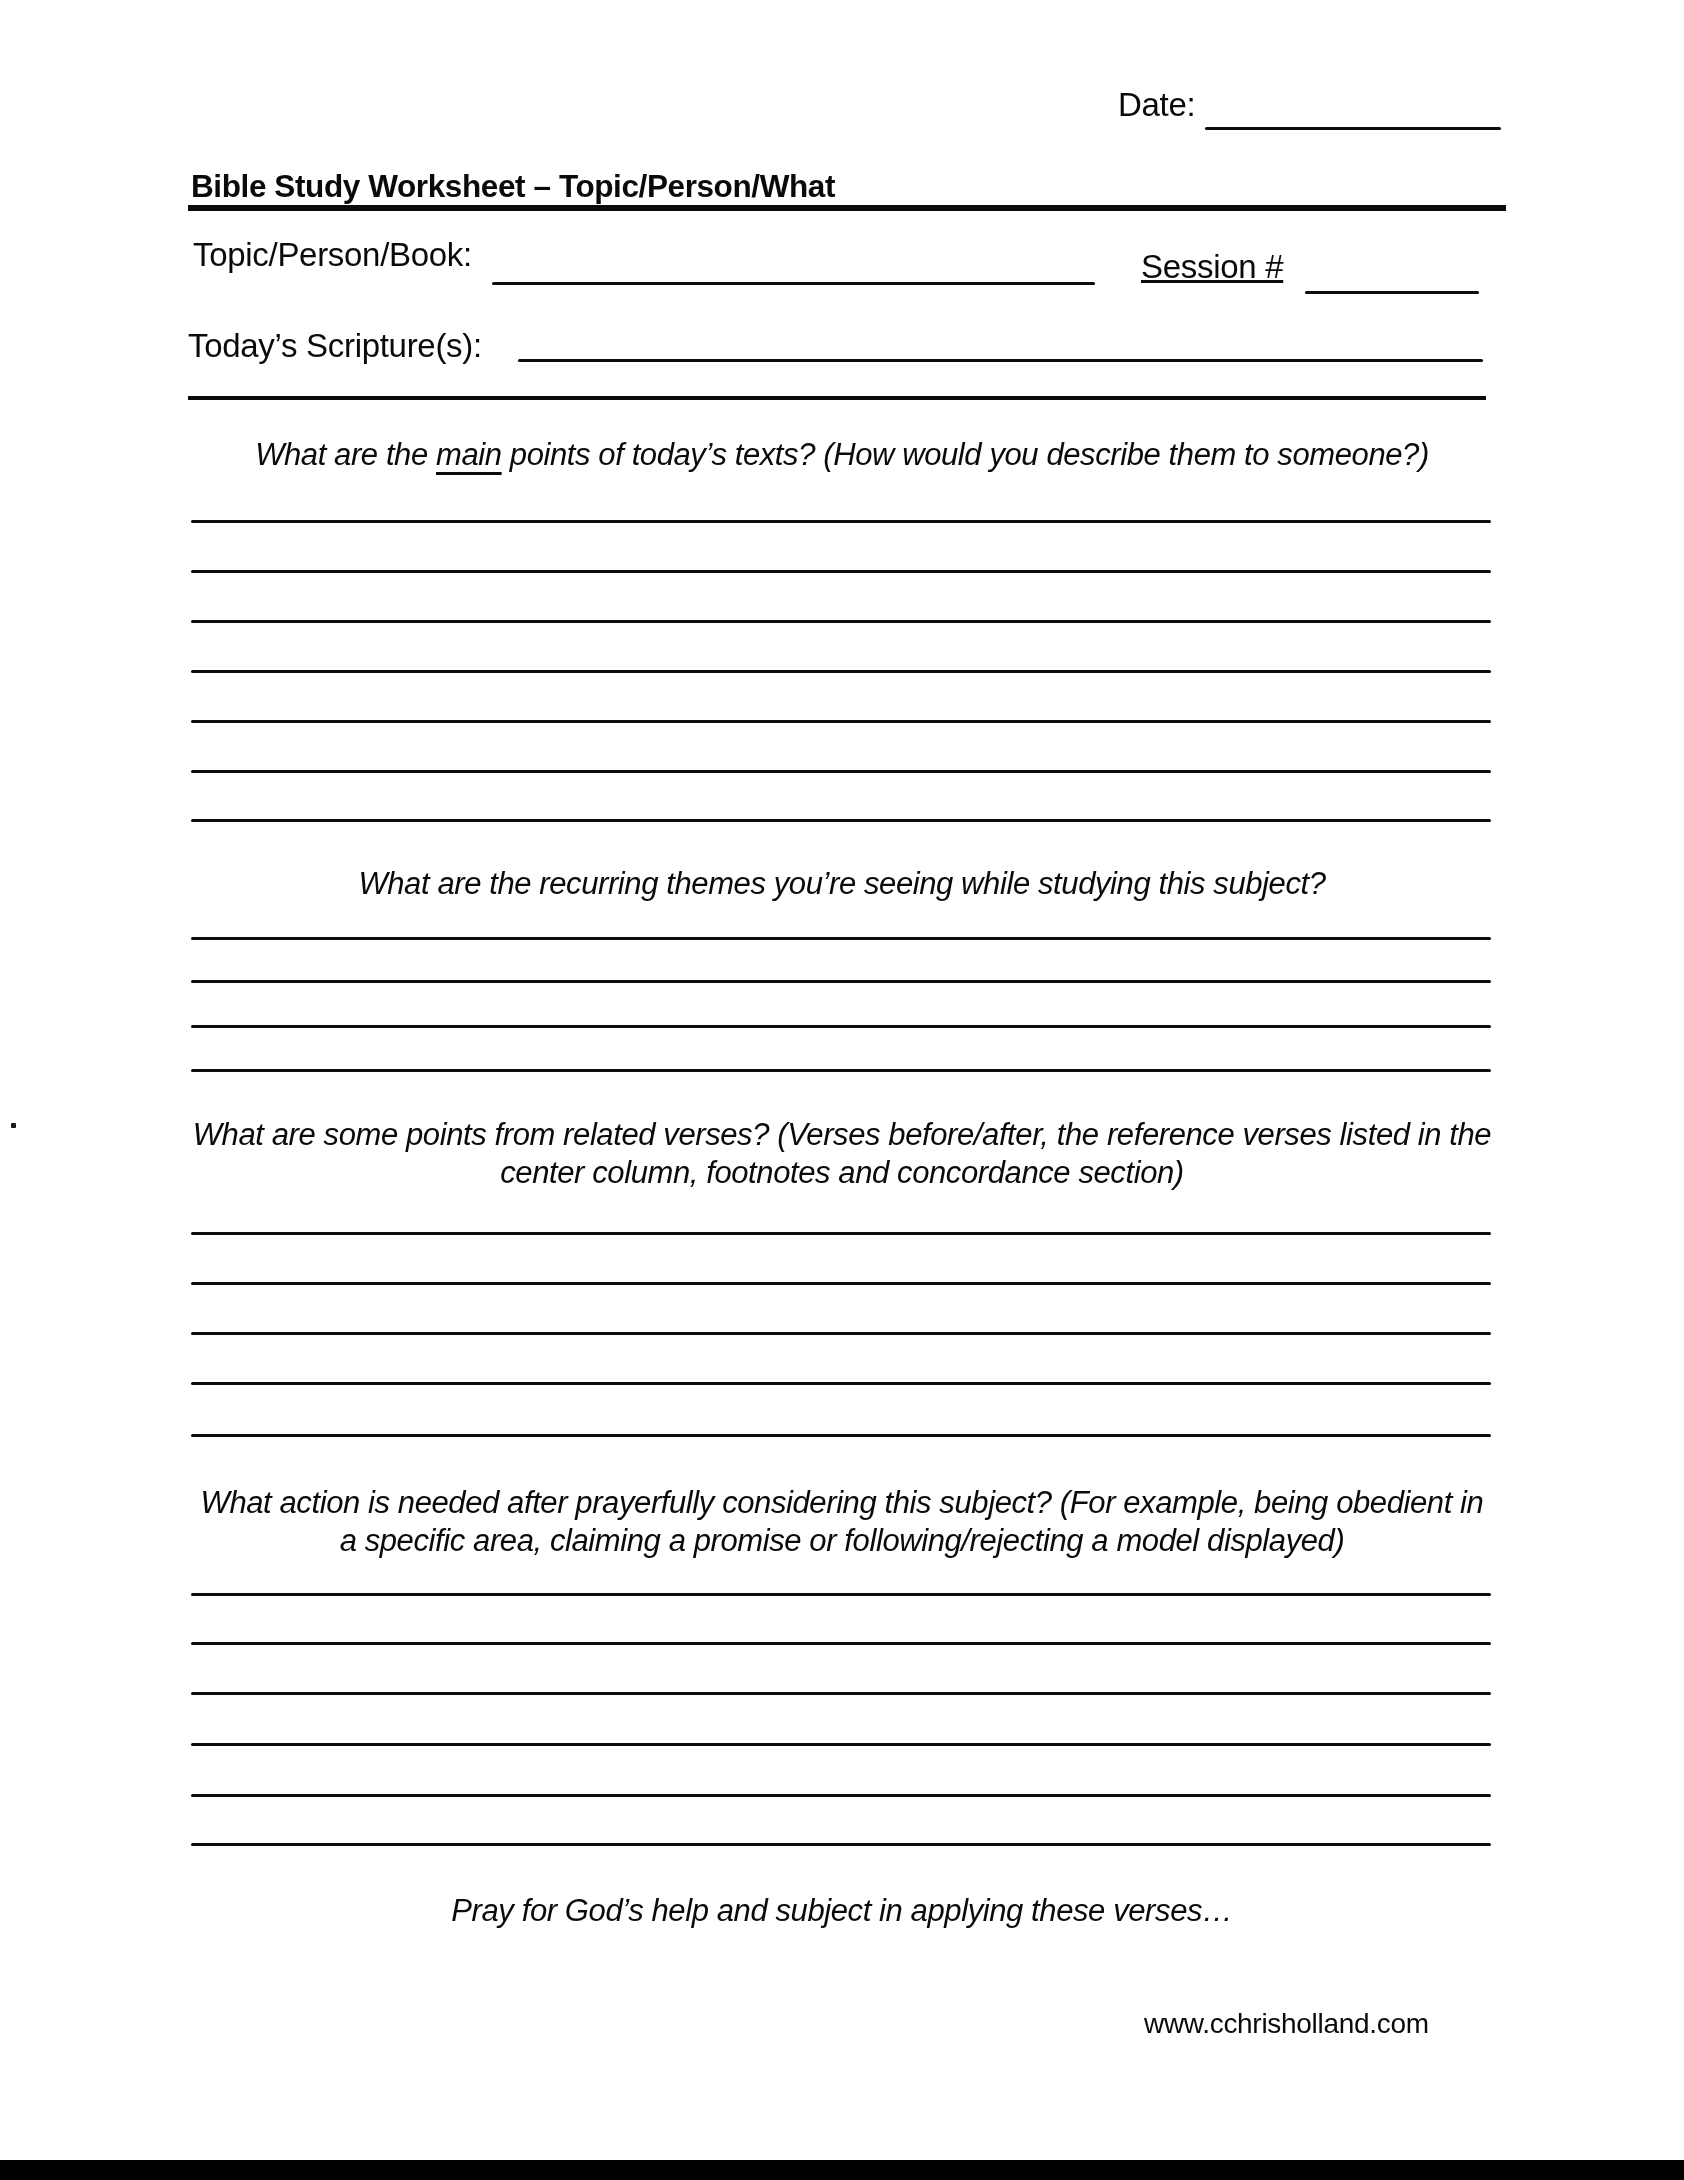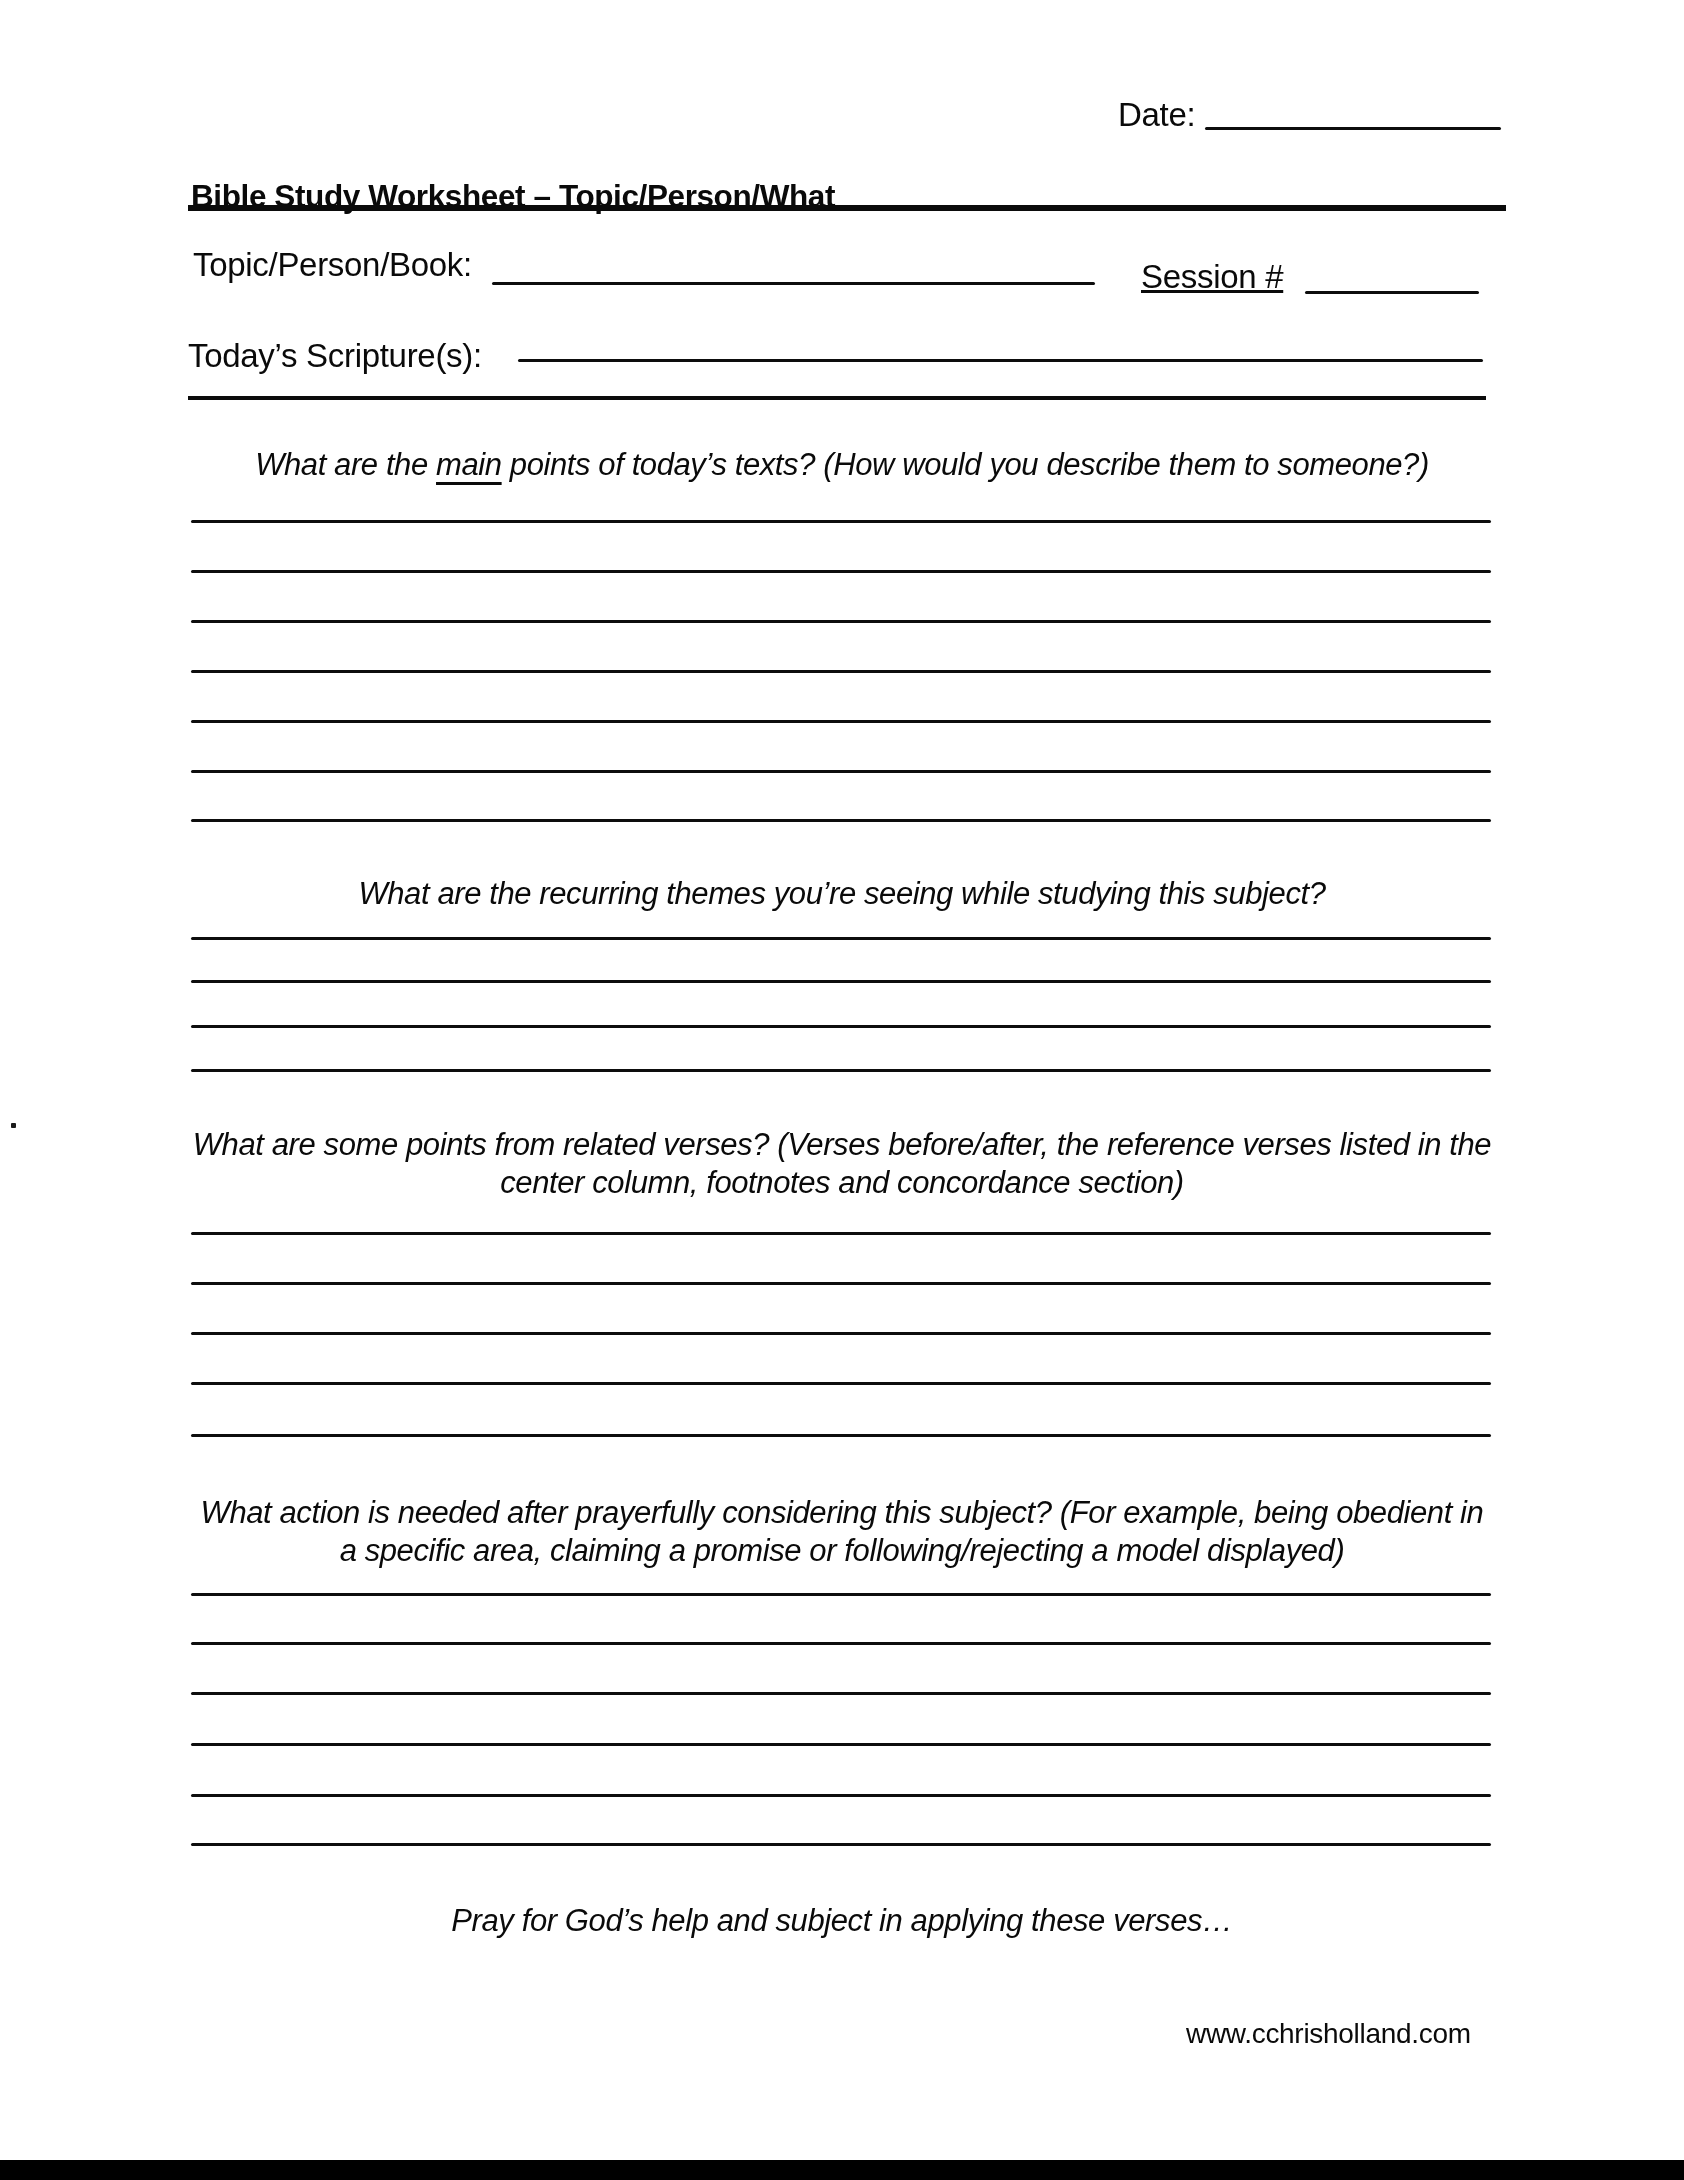--- a/index.html
+++ b/index.html
@@ -1,20 +1,20 @@
 <!DOCTYPE html>
 <html style="font-size:13.6px"><head>
 <meta charset="utf-8">
 <style>
   html,body{margin:0;padding:0;}
   body{
     width:1685px;height:2181px;position:relative;background:#ffffff;
     font-family:"Liberation Sans",sans-serif;color:#0a0a0a;overflow:hidden;
   }
-  .abs{position:absolute;margin-top:10px;}
+  .abs{position:absolute;}
   .label{font-size:33px;letter-spacing:-0.3px;white-space:nowrap;}
   .doc-title{font-size:31.5px;font-weight:bold;letter-spacing:-0.4px;white-space:nowrap;}
   .q{font-style:italic;font-size:31px;letter-spacing:-0.4px;text-align:center;line-height:1.22;}
   .qbox{left:191px;width:1302px;}
   .wline{position:absolute;left:191px;width:1300px;height:3.4px;background:#0d0d0d;border-radius:1.7px;}
   .uline{position:absolute;height:3.4px;background:#0d0d0d;border-radius:1.7px;}
   .rule{position:absolute;background:#0b0b0b;}
   .u-main{text-decoration:underline;text-underline-offset:6.8px;text-decoration-thickness:2.6px;}
   .footer-note{font-style:italic;font-size:31px;letter-spacing:-0.4px;text-align:center;}
   .website{font-size:28px;letter-spacing:-0.3px;white-space:nowrap;}
@@ -69,19 +69,19 @@
   <div class="abs q qbox" style="top:1484px;">What action is needed after prayerfully considering this subject? (For example, being obedient in a specific area, claiming a promise or following/rejecting a model displayed)</div>
   <div class="wline" style="top:1593px;"></div>
   <div class="wline" style="top:1642px;"></div>
   <div class="wline" style="top:1692px;"></div>
   <div class="wline" style="top:1743px;"></div>
   <div class="wline" style="top:1794px;"></div>
   <div class="wline" style="top:1843px;"></div>
 
   <div class="abs footer-note qbox" style="top:1893px;">Pray for God’s help and subject in applying these verses…</div>
 
-  <span class="abs website" style="left:1186px;top:2008px;">www.cchrisholland.com</span>
+  <span class="abs website" style="left:1144px;top:2008px;">www.cchrisholland.com</span>
 
   <div class="dot"></div>
   <div class="bottom-bar"></div>
 
 </div>
 
 
 </body></html>

